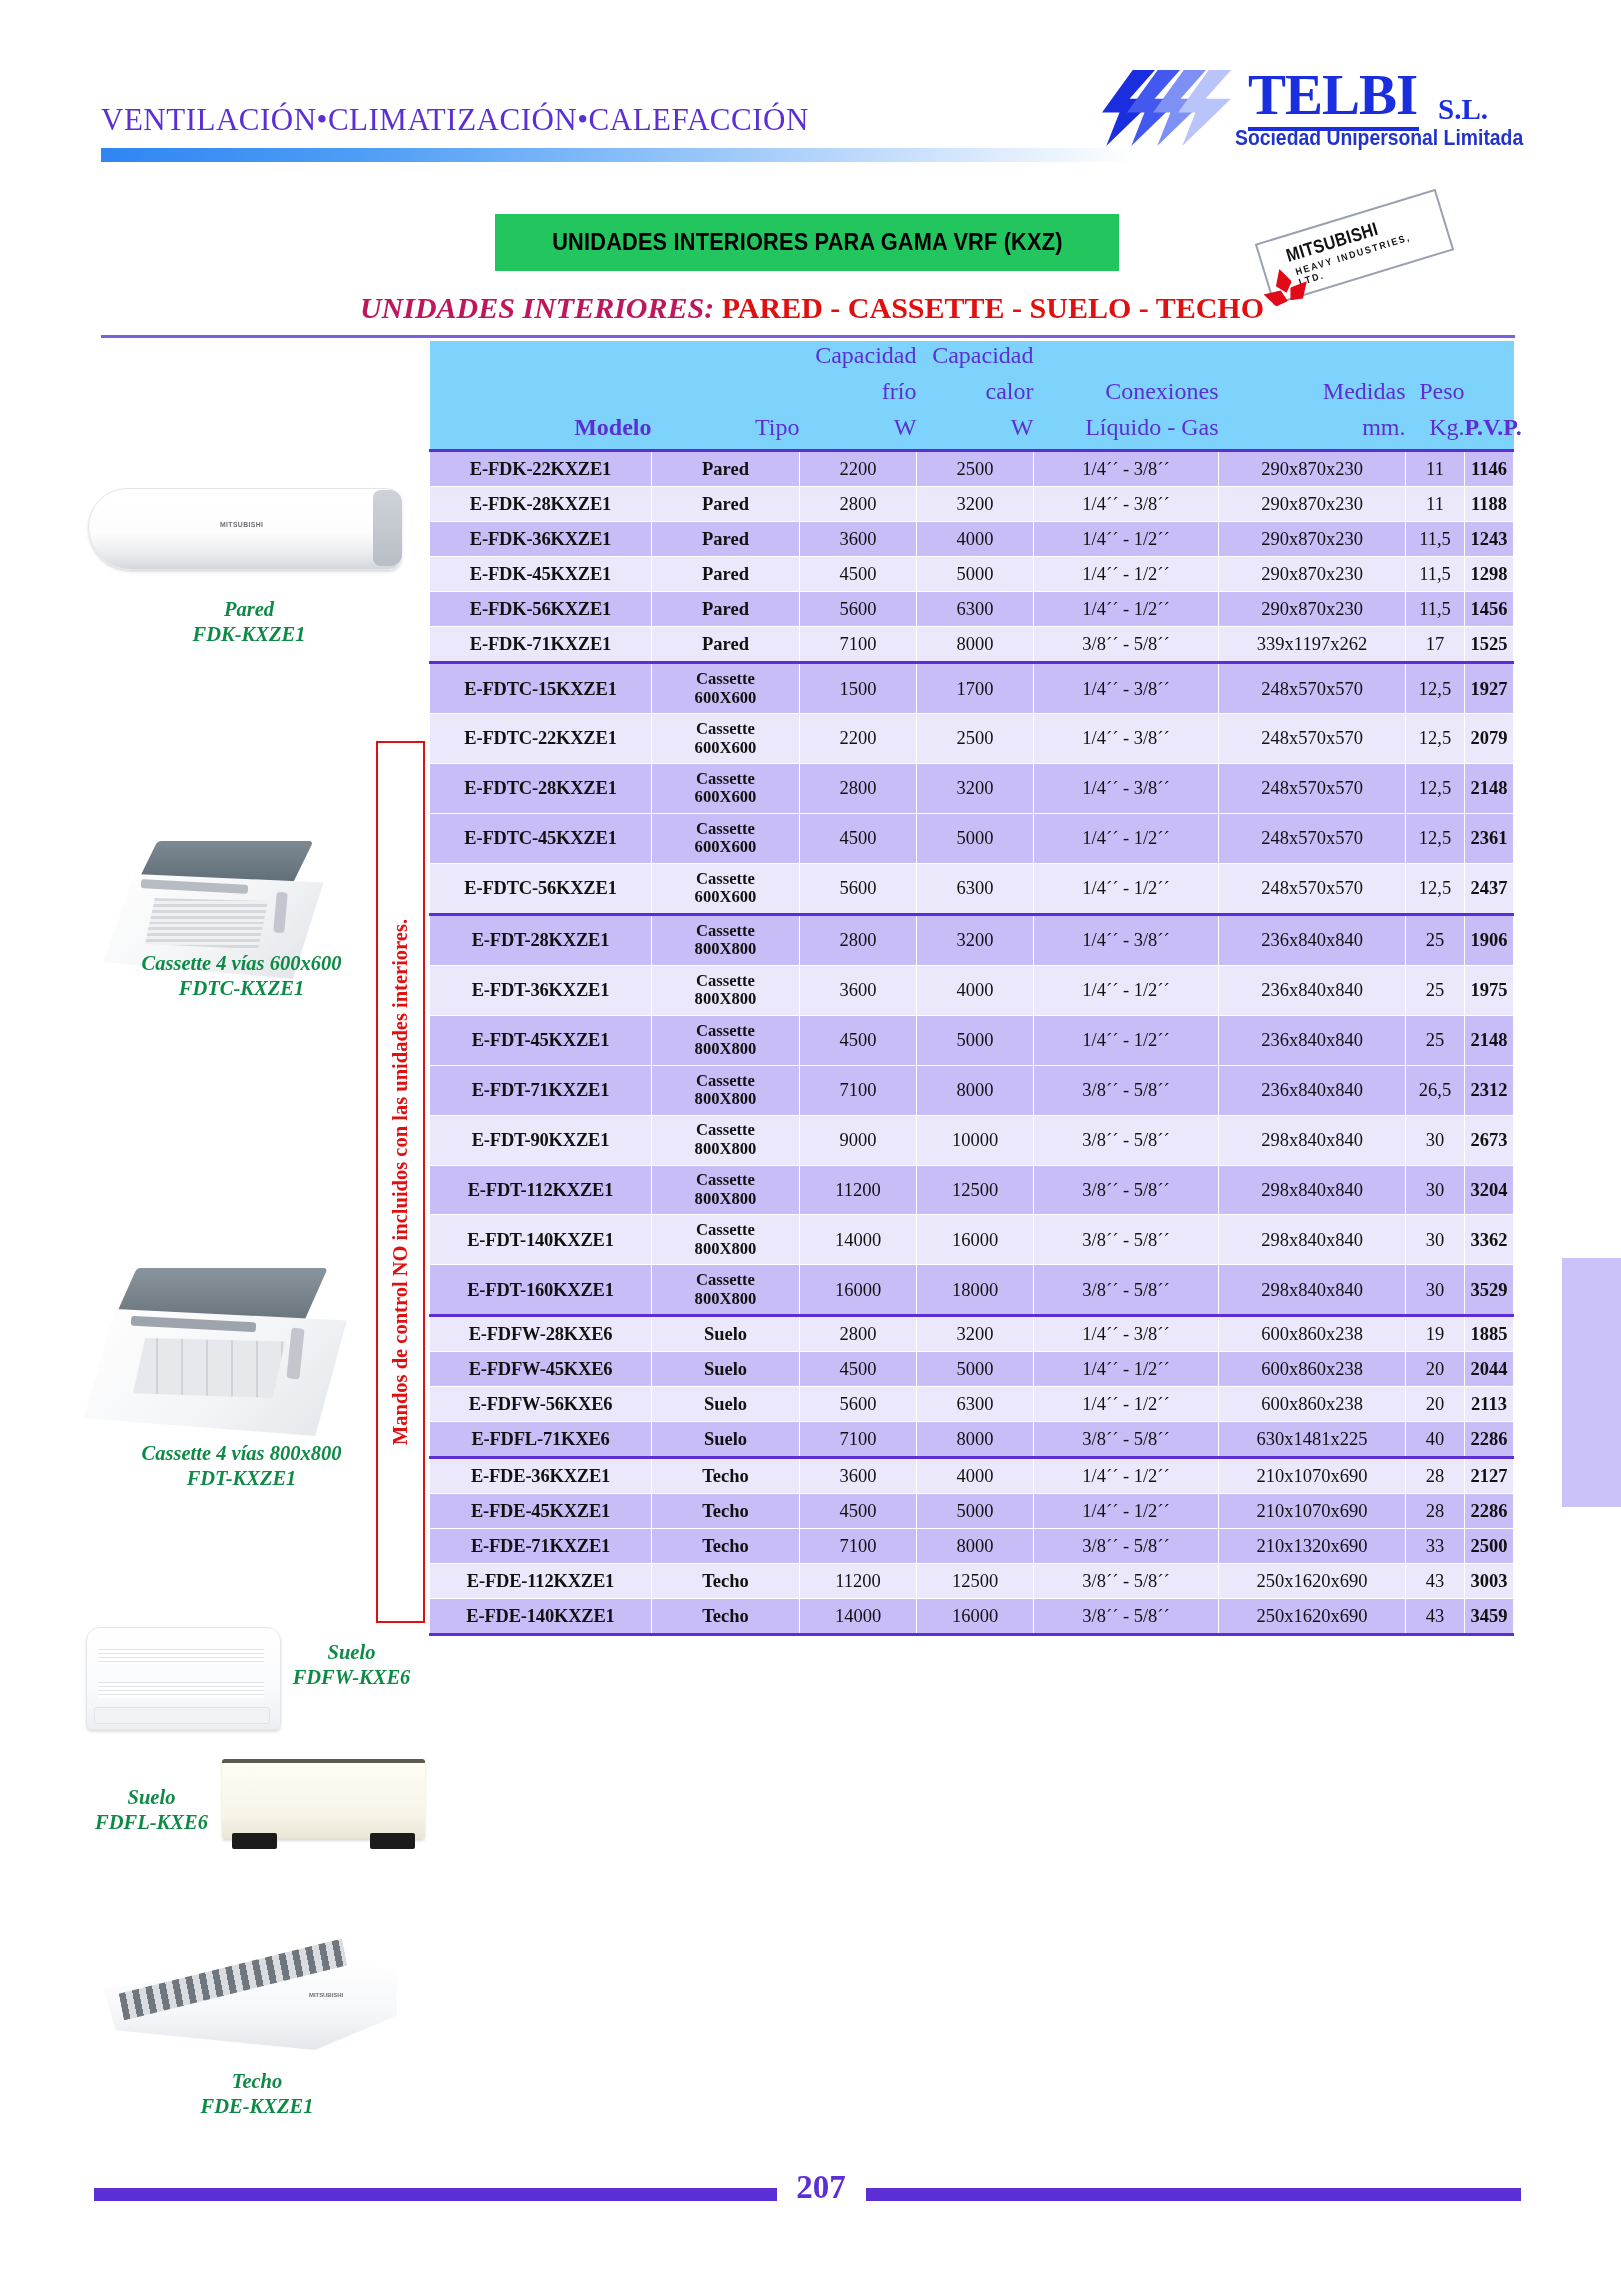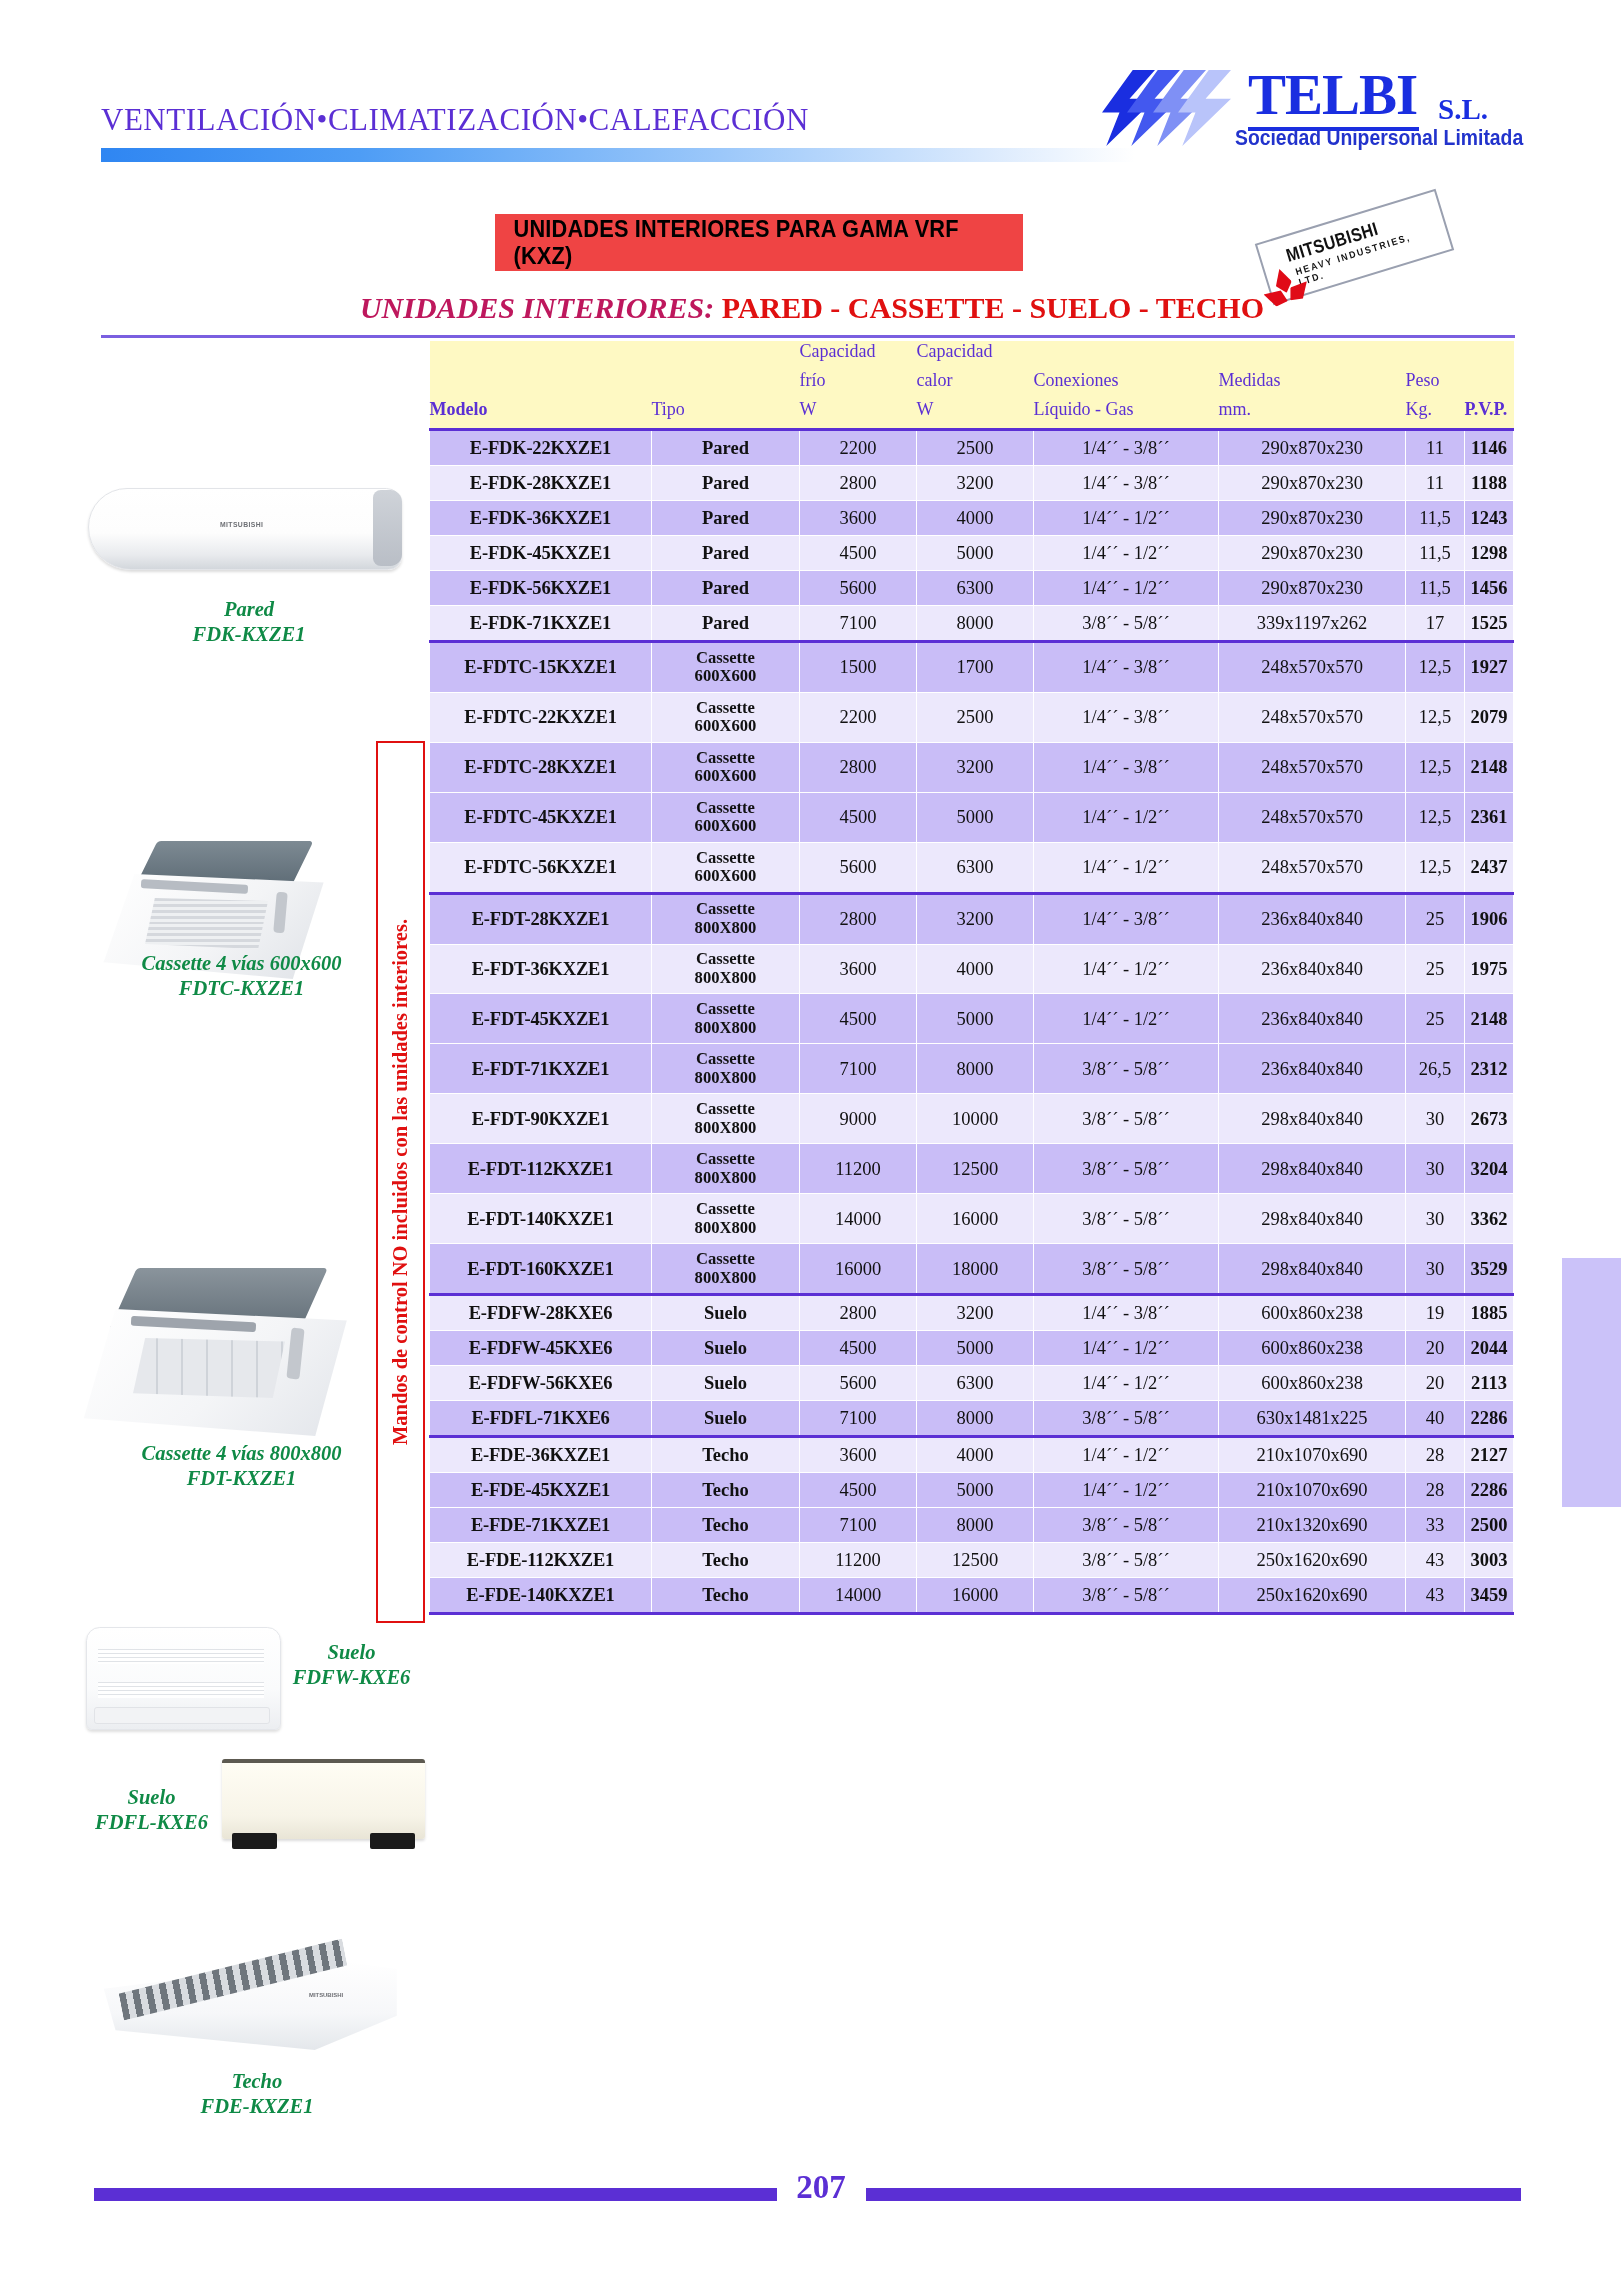--- a/index.html
+++ b/index.html
@@ -53,22 +53,22 @@
   #telbi-sub {
     position:absolute; left:133px; top:60px;
     font-family:"Liberation Sans", sans-serif;
     font-size:21.5px; font-weight:bold; color:#2233cc;
     transform:scaleX(0.9); transform-origin:left center;
     white-space:nowrap;
   }
 
   
   #red-banner {
-    position:absolute; left:495px; top:214px; width:528px; height:57px;
-    background:#ef4444;
+    position:absolute; left:495px; top:214px; width:624px; height:57px;
+    background:#22c55e;
     display:flex; align-items:center; justify-content:center;
   }
   #red-banner span {
     font-family:"Liberation Sans", sans-serif;
     font-size:23.4px; font-weight:bold; color:#000000;
     letter-spacing:0.2px;
     transform:scaleX(0.93);
   }
 
   
@@ -120,24 +120,24 @@
   table.spec col.c1 { width:148px; }
   table.spec col.c2 { width:117px; }
   table.spec col.c3 { width:117px; }
   table.spec col.c4 { width:185px; }
   table.spec col.c5 { width:187px; }
   table.spec col.c6 { width:59px; }
   table.spec col.c7 { width:49px; }
 
   table.spec thead th {
     font-family:"Liberation Serif", serif;
-    font-size:18px; color:#5b2fd4; font-weight:normal;
-    text-align:left; vertical-align:bottom;
+    font-size:24px; color:#5b2fd4; font-weight:normal;
+    text-align:right; vertical-align:bottom;
     padding:0 0 7.8px 0; line-height:1.18;
-    background:#fef9c3;
+    background:#7dd3fc;
   }
   table.spec thead th.bold { font-weight:bold; }
 
   table.spec tbody td {
     border:1px solid #ffffff;
     text-align:center; vertical-align:middle;
     font-family:"Liberation Serif", serif;
     font-size:18.5px; color:#111111;
     padding:5.9px 2px;
     line-height:1.2;

